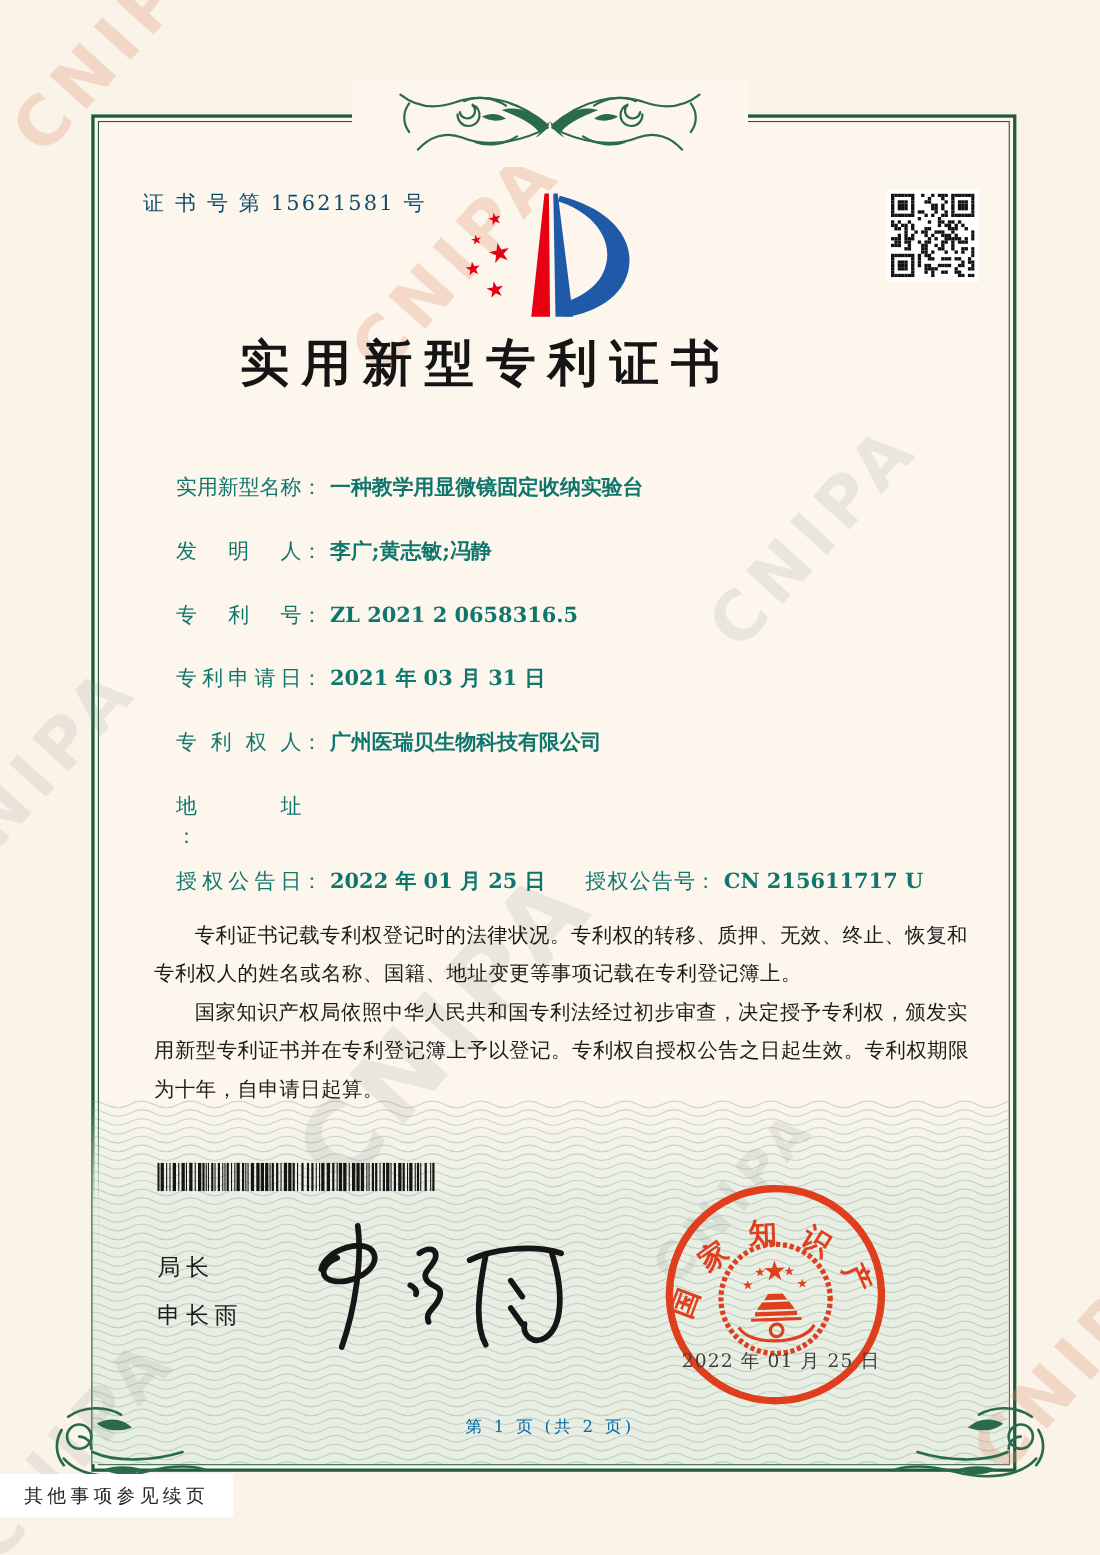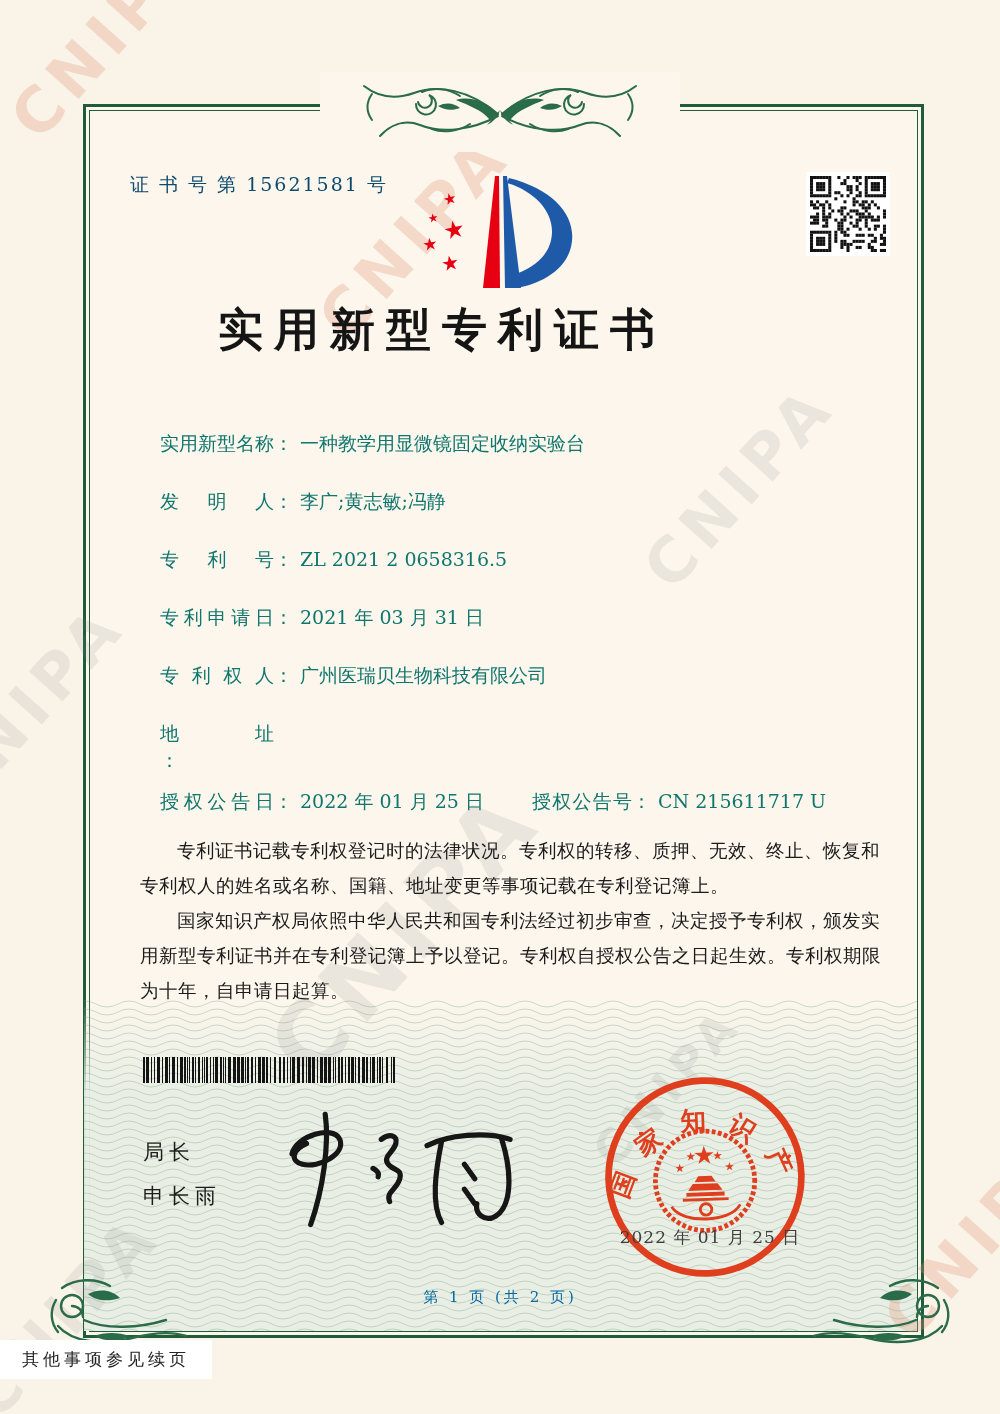--- a/index.html
+++ b/index.html
@@ -32,21 +32,21 @@
   .logo{left:420px;top:170px;}
   .title{left:0;top:300px;width:884px;text-align:center;font-size:45px;font-weight:bold;
          letter-spacing:11px;color:#151515;}
 
   .fields{left:143px;top:430px;width:748px;font-size:19px;color:#0f766e;margin-left:17px;}
   .row{display:flex;line-height:27px;margin-bottom:31px;position:relative;}
   .row.address{margin-bottom:14px;flex-direction:column;}
   .row.address .val{line-height:28px;}
   .lbl{width:114px;text-align:justify;text-align-last:justify;flex:0 0 auto;}
   .colon{flex:0 0 auto;margin-right:7px;}
-  .val{max-width:612px;}
+  .val{max-width:612px;font-weight:bold;}
   .pair2{position:absolute;left:372px;top:0;display:flex;}
   .pair2 .lbl{width:100px;}
 
   .paras{left:140px;top:833px;width:742px;font-size:18.5px;line-height:35px;
          color:#1b1b1b;letter-spacing:0.5px;}
   .paras p{margin:0;text-indent:37px;}
 
   .barcode{left:143px;top:1057px;line-height:0;}
   .sig-title{left:143px;top:1138px;font-size:21px;letter-spacing:5px;color:#1c1c1c;
              font-family:"DejaVu Sans","Liberation Sans",sans-serif;}

